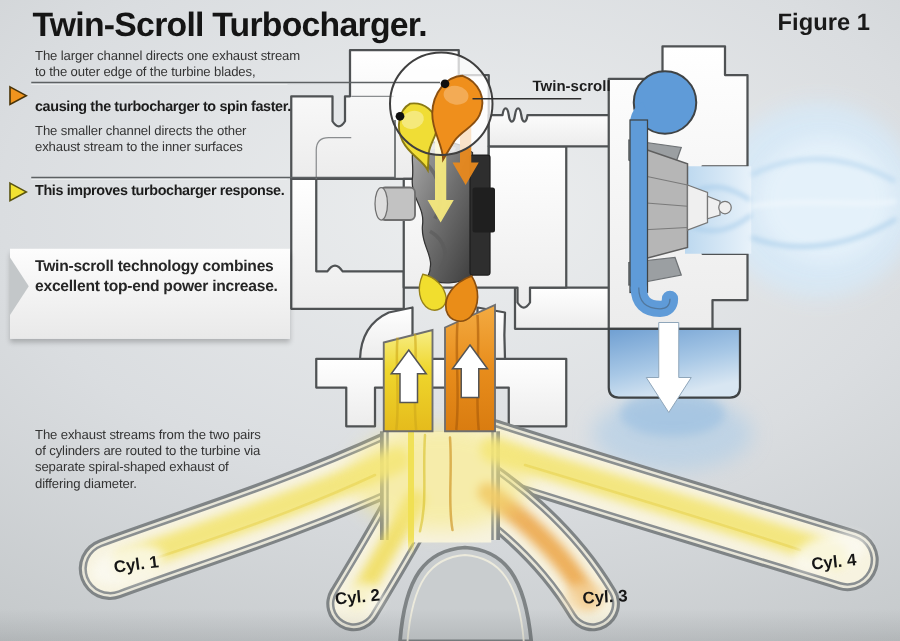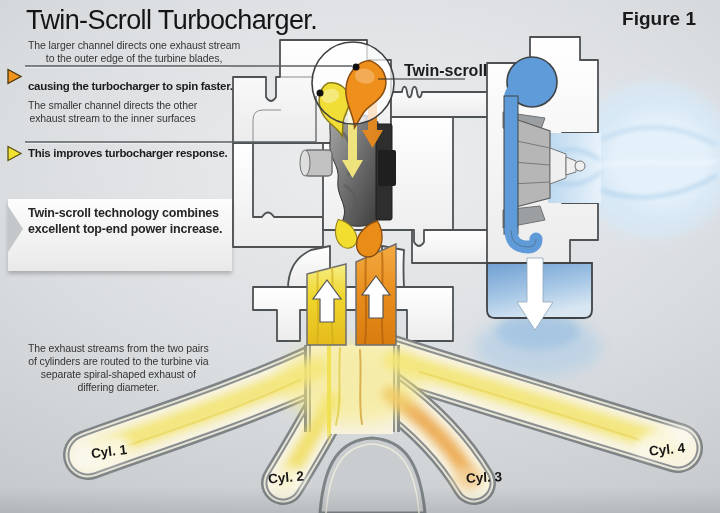--- a/index.html
+++ b/index.html
@@ -3,24 +3,24 @@
 <meta charset="utf-8">
 <style>
   html,body{margin:0;padding:0;background:#888;}
   #stage{
     position:relative;width:720px;height:513px;overflow:hidden;
     font-family:"Liberation Sans",sans-serif;
     background:radial-gradient(130% 110% at 52% 32%, #eceeef 0%, #dadde0 40%, #c3c7c9 75%, #aeb2b5 100%);
   }
   #diagram{position:absolute;left:0;top:0;}
   .t{position:absolute;white-space:nowrap;}
-  .title{left:26px;top:5px;font-size:27px;font-weight:normal;letter-spacing:-0.6px;color:#151515;}
+  .title{left:26px;top:5px;font-size:27px;font-weight:bold;letter-spacing:-0.6px;color:#151515;}
   .figure{right:24px;top:8px;font-size:19px;font-weight:bold;color:#1a1a1a;}
   .para{color:#343434;font-size:10.5px;line-height:13px;letter-spacing:-0.1px;}
-  .para div{white-space:nowrap;text-align:center;}
+  .para div{white-space:nowrap;}
   .p1{left:28px;top:39px;}
   .p2{left:28px;top:99px;}
   .p3{left:28px;top:342px;}
   .boldline{font-size:11.5px;font-weight:bold;letter-spacing:-0.3px;color:#1c1c1c;}
   .b1{left:28px;top:80px;}
   .b2{left:28px;top:147px;}
   .bullet{left:6px;width:17px;height:17px;}
   .bu1{top:68px;}
   .bu2{top:145px;}
   .callout{
@@ -30,21 +30,21 @@
   }
   .callout::before{
     content:"";position:absolute;left:0;top:7px;width:0;height:0;
     border-top:23px solid transparent;border-bottom:23px solid transparent;
     border-left:15px solid #c3c7c9;
   }
   .callout .ctext{
     position:absolute;left:20px;top:6px;font-size:12.5px;font-weight:bold;
     line-height:16px;letter-spacing:-0.2px;color:#262626;
   }
-  .twinlabel{left:404px;top:62px;font-size:16px;font-weight:bold;color:#1d1d1d;text-align:center;}
+  .twinlabel{left:426px;top:62px;font-size:12px;font-weight:bold;color:#1d1d1d;text-align:center;}
   .cyl{font-size:13.5px;font-weight:bold;color:#161616;}
   .c1{left:91px;top:444px;transform:rotate(-7deg);}
   .c2{left:268px;top:470px;transform:rotate(-5deg);}
   .c3{left:466px;top:470px;transform:rotate(-3deg);}
   .c4{left:649px;top:442px;transform:rotate(-6deg);}
   .vignette{position:absolute;left:0;bottom:0;width:720px;height:26px;
     background:linear-gradient(180deg,rgba(0,0,0,0),rgba(40,45,48,.12));pointer-events:none;}
 </style>
 </head>
 <body>

